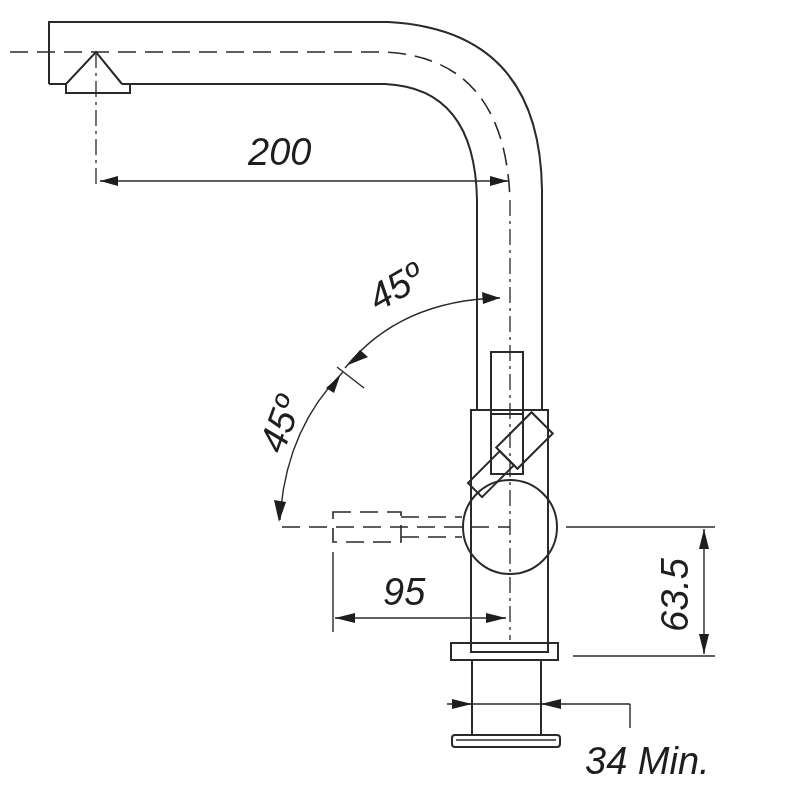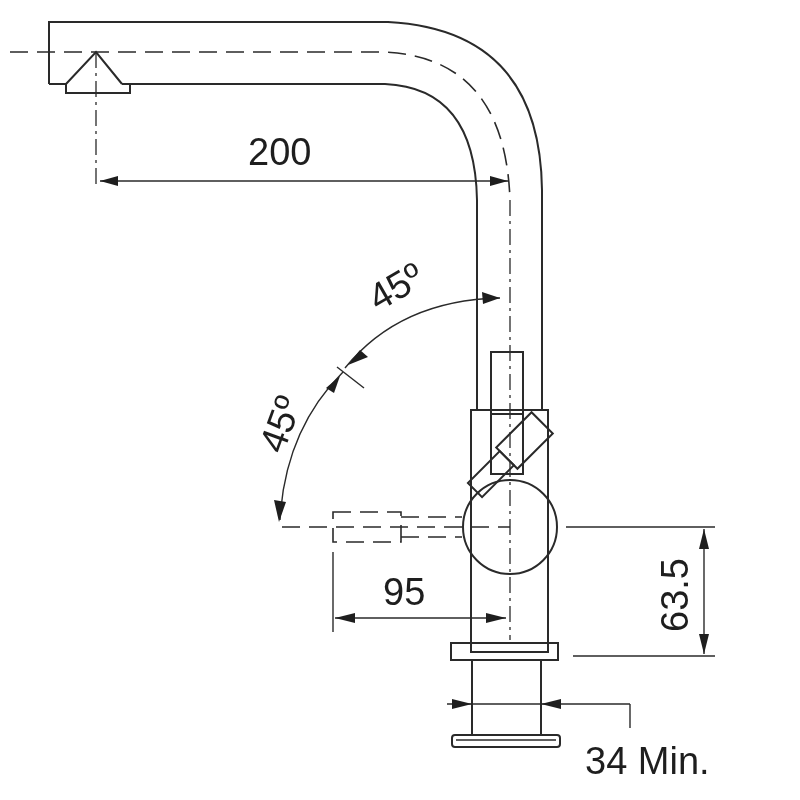--- a/index.html
+++ b/index.html
@@ -1,17 +1,17 @@
 <!DOCTYPE html>
 <html><head>
 <meta charset="utf-8">
 <style>
   html, body { margin: 0; padding: 0; background: #ffffff; }
   body { width: 800px; height: 800px; overflow: hidden; }
-  .canvas { position: relative; width: 660px; height: 800px; }
+  .canvas { position: relative; width: 660px; height: 800px; font-style: italic; }
   svg { position: absolute; left: 0; top: 0; }
   .ln { stroke: #2a2a2a; stroke-width: 2; fill: none; }
   .thin { stroke: #2a2a2a; stroke-width: 1.4; fill: none; }
   .dash { stroke: #2a2a2a; stroke-width: 1.6; fill: none; stroke-dasharray: 18 9; }
   .cl { stroke: #2a2a2a; stroke-width: 1.3; fill: none; stroke-dasharray: 16 5 3 5; }
   .fillbk { fill: #1e1e1e; stroke: none; }
   .lbl { font-family: "Liberation Sans", sans-serif; font-size: 38px; fill: #1e1e1e; }
 </style>
 </head>
 <body>

